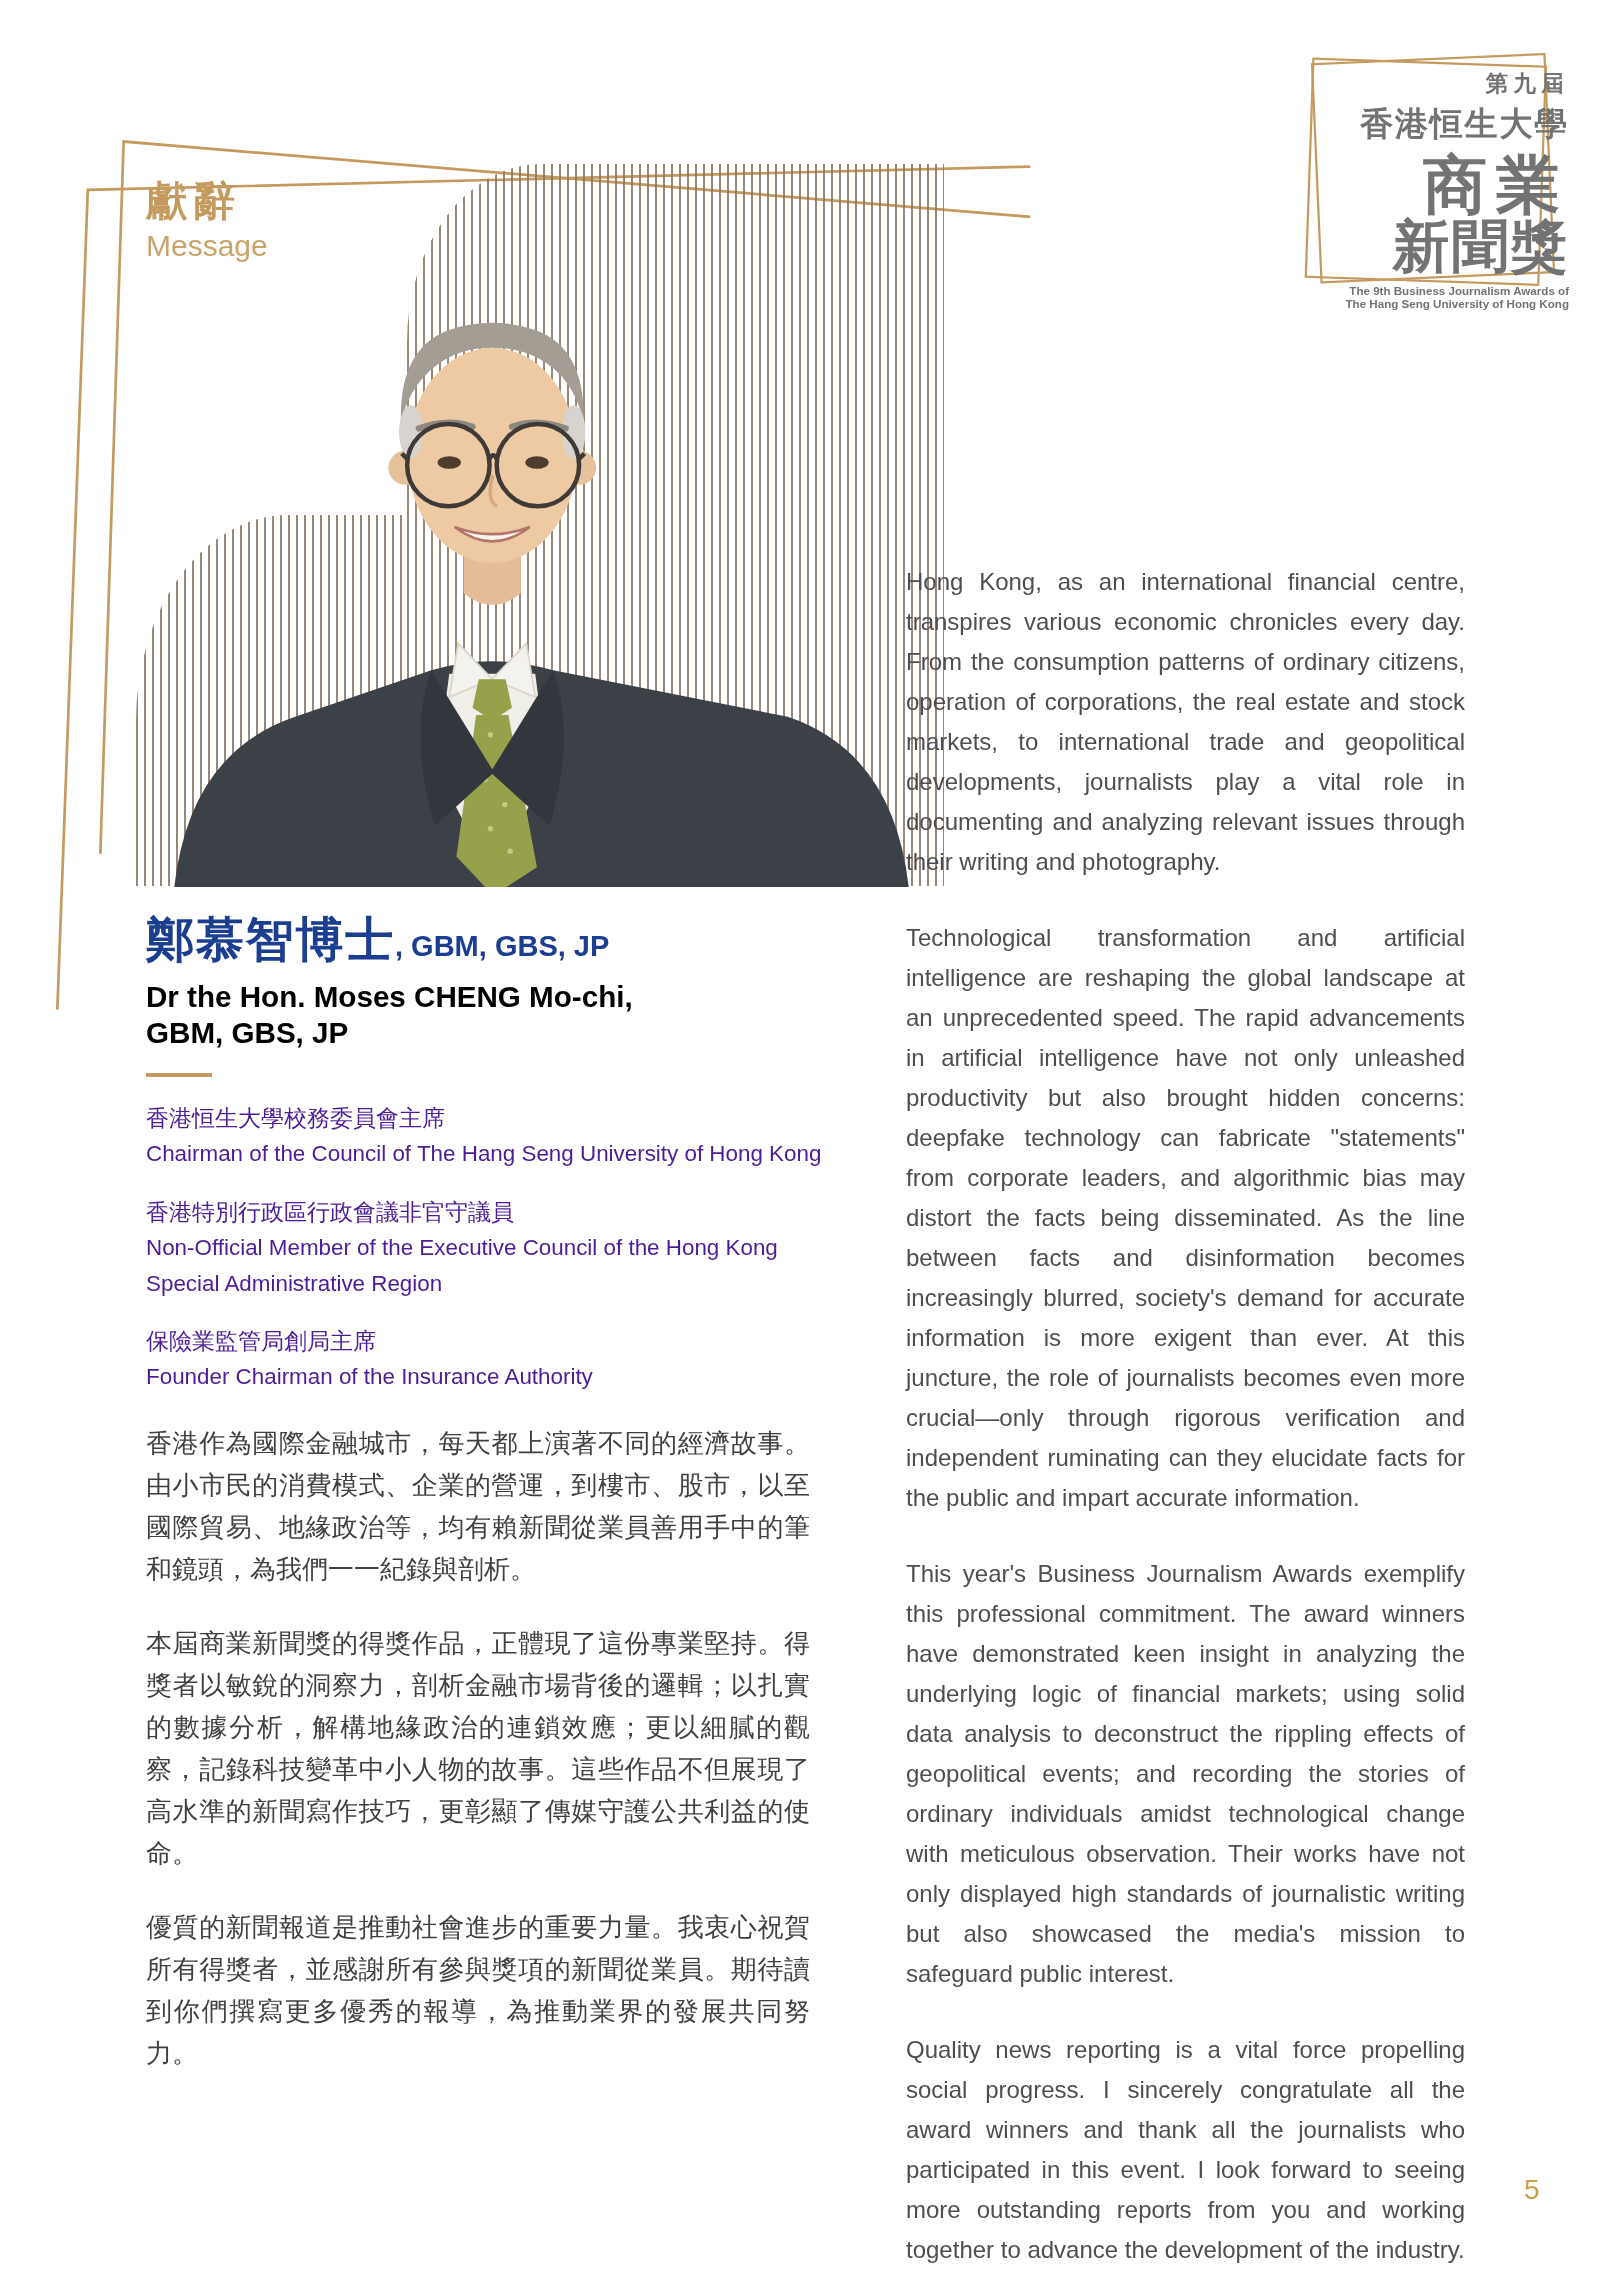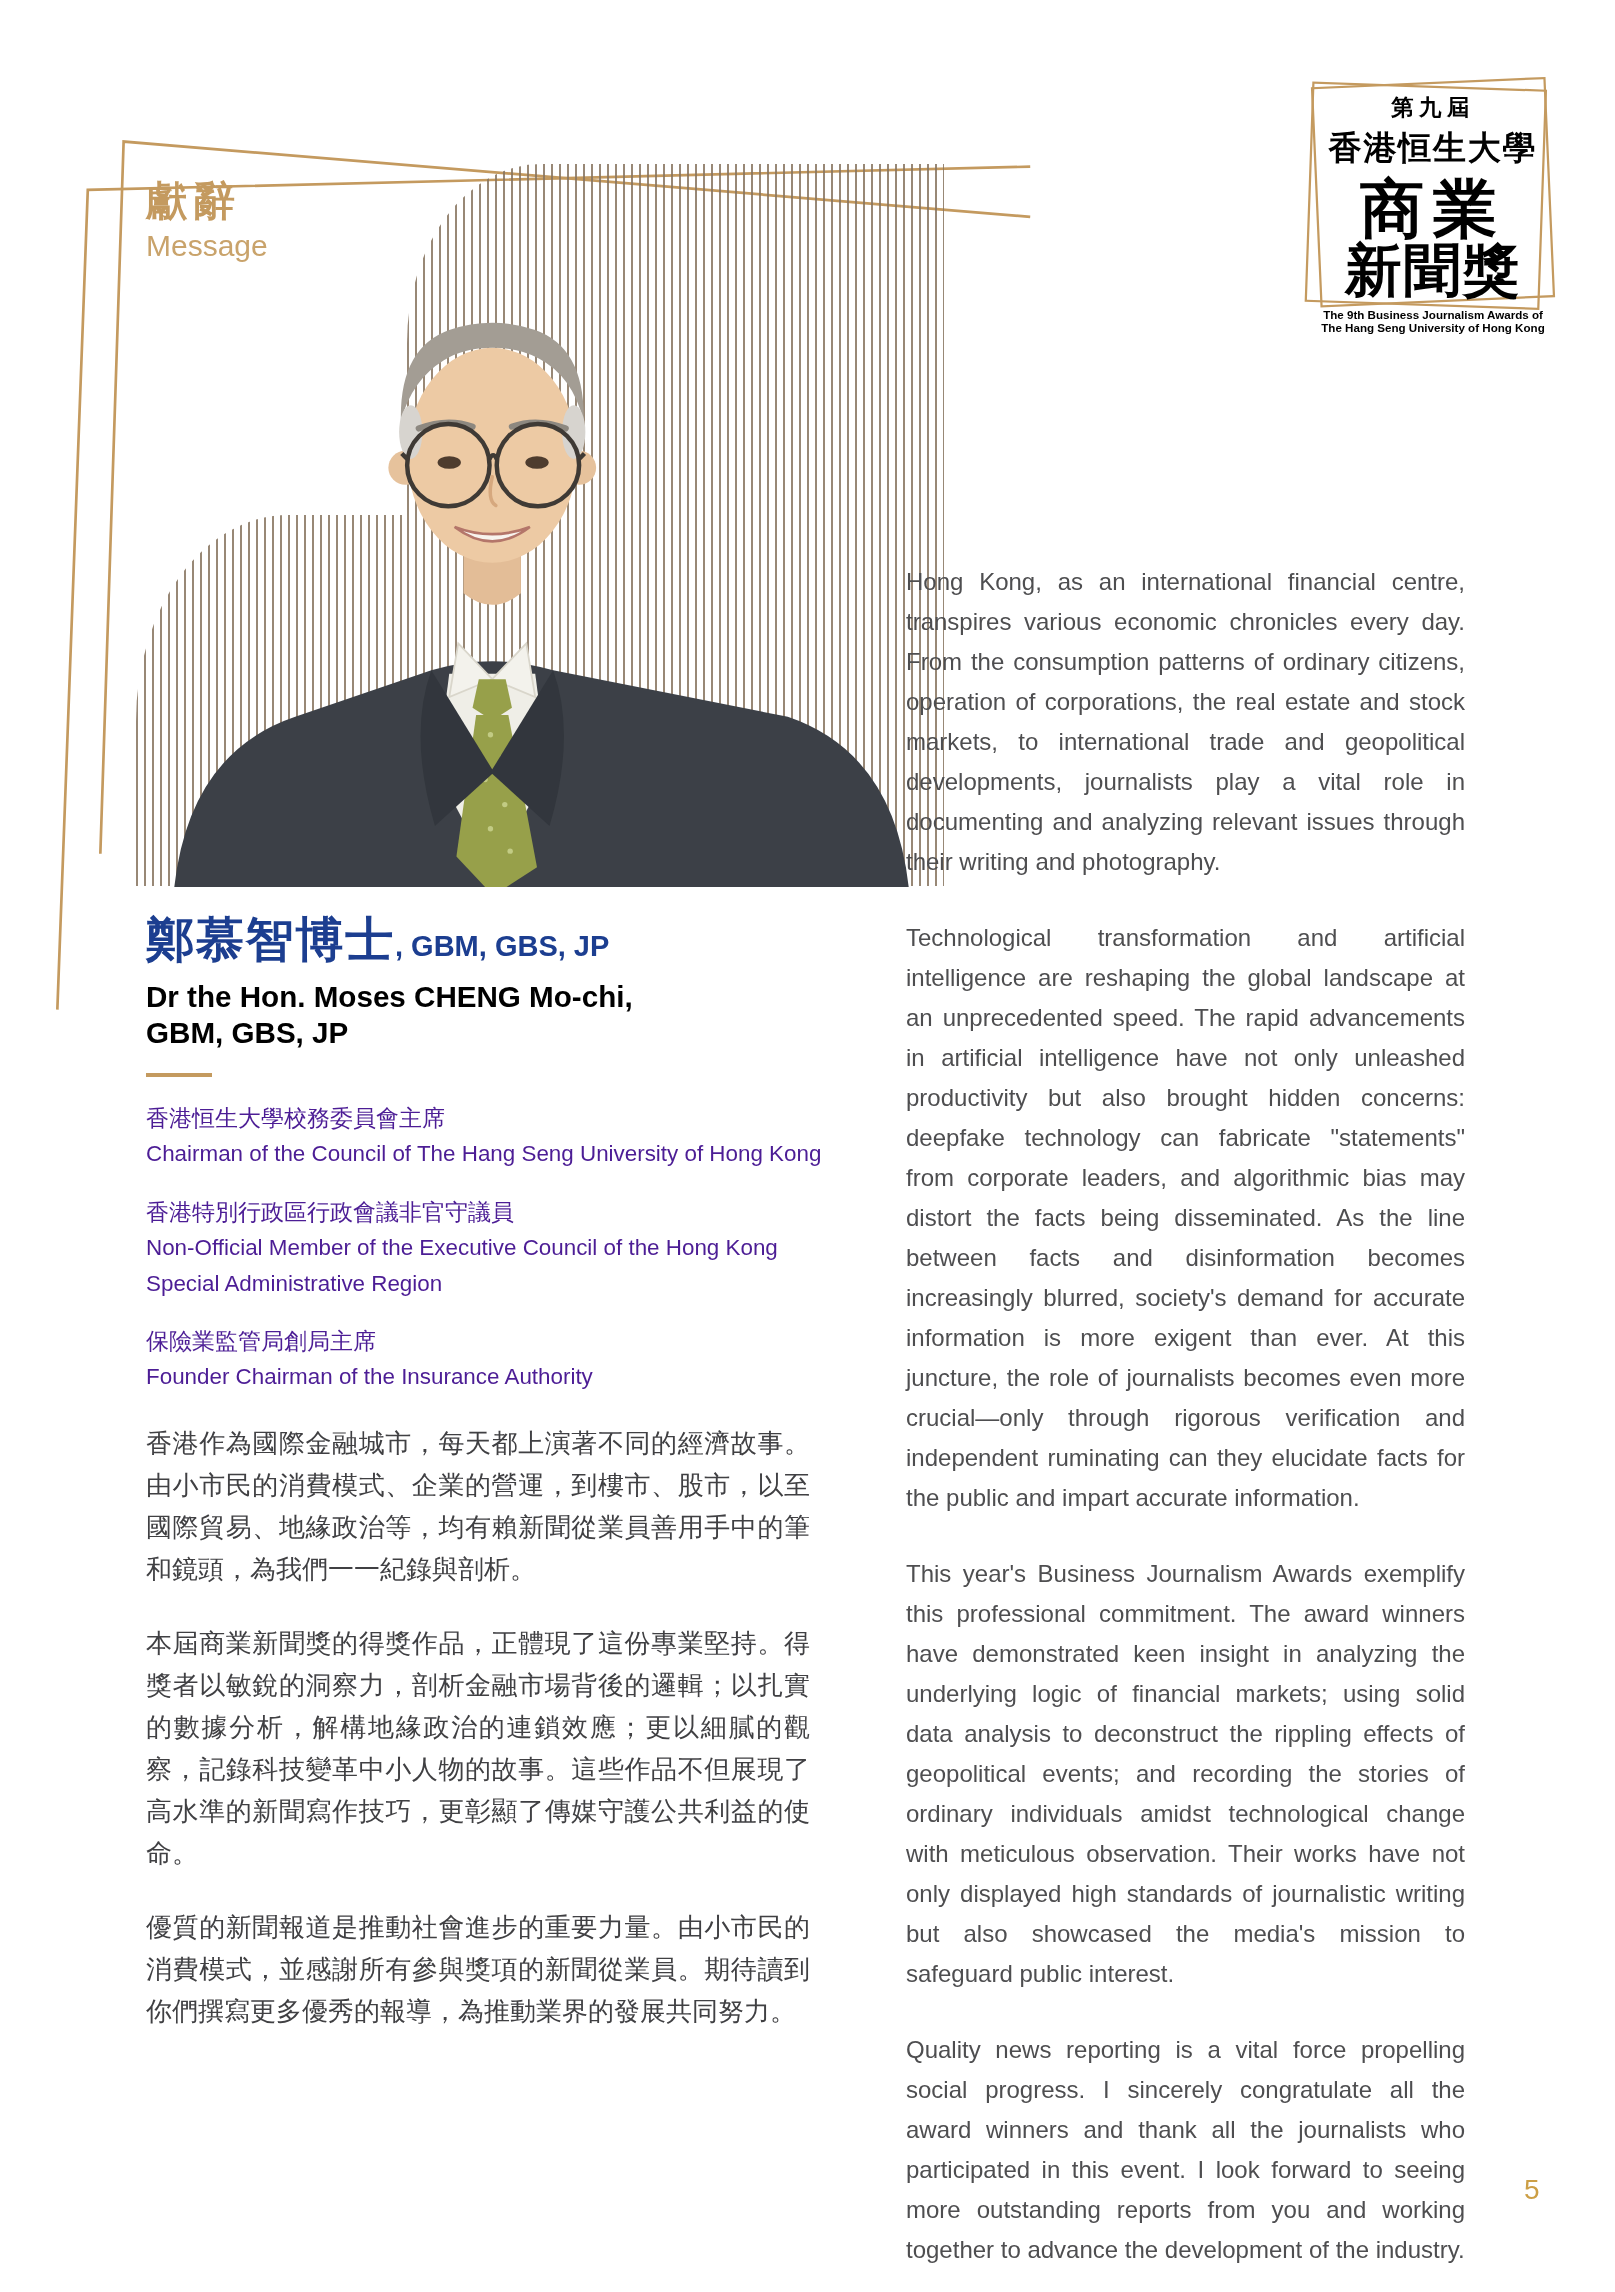--- a/index.html
+++ b/index.html
@@ -7,21 +7,21 @@
     position:relative; width:1616px; height:2293px; overflow:hidden;
     background:#ffffff; font-family:"Liberation Sans", sans-serif;
   }
   
   .deco-frame{position:absolute;left:0;top:0;pointer-events:none;}
   
   .heading{position:absolute;left:146px;top:179px;color:#c49a5f;}
   .heading .zh{font-size:41px;font-weight:bold;letter-spacing:7.2px;line-height:1.1;}
   .heading .en{font-size:30px;font-weight:400;color:#c9a36b;margin-top:5.4px;}
   
-  .logo{position:absolute;left:1297px;top:72px;width:272px;height:269px;color:#000000;text-align:center;}
+  .logo{position:absolute;left:1297px;top:48px;width:272px;height:269px;color:#737373;text-align:right;}
   .logo .frame{position:absolute;left:0;top:0;}
   .logo .stack{position:relative;padding-top:19.7px;}
   .logo .edition{font-size:22.4px;font-weight:bold;letter-spacing:5.4px;}
   .logo .univ{font-size:33px;font-weight:bold;letter-spacing:1.8px;margin-top:3.6px;}
   .logo .award1{font-size:64px;font-weight:bold;letter-spacing:9px;line-height:1.0;margin-top:5.4px;}
   .logo .award2{font-size:57px;font-weight:bold;letter-spacing:1.8px;line-height:1.0;margin-top:1.8px;}
   .logo .en1{font-size:11.6px;font-weight:bold;margin-top:9px;}
   .logo .en2{font-size:11.6px;font-weight:bold;}
   
   .stripes{position:absolute;background:repeating-linear-gradient(90deg,rgba(134,115,94,0.85) 0 1.8px,rgba(255,255,255,0) 1.8px 8px);}
@@ -152,21 +152,21 @@
       <p class="en">Non-Official Member of the Executive Council of the Hong Kong Special Administrative Region</p>
     </div>
     <div class="title-group">
       <p>保險業監管局創局主席</p>
       <p class="en">Founder Chairman of the Insurance Authority</p>
     </div>
 
     <div class="msg-zh">
       <p>香港作為國際金融城市，每天都上演著不同的經濟故事。由小市民的消費模式、企業的營運，到樓市、股市，以至國際貿易、地緣政治等，均有賴新聞從業員善用手中的筆和鏡頭，為我們一一紀錄與剖析。</p>
       <p>本屆商業新聞獎的得獎作品，正體現了這份專業堅持。得獎者以敏銳的洞察力，剖析金融市場背後的邏輯；以扎實的數據分析，解構地緣政治的連鎖效應；更以細膩的觀察，記錄科技變革中小人物的故事。這些作品不但展現了高水準的新聞寫作技巧，更彰顯了傳媒守護公共利益的使命。</p>
-      <p>優質的新聞報道是推動社會進步的重要力量。由小市民的消費模式，並感謝所有參與獎項的新聞從業員。期待讀到你們撰寫更多優秀的報導，為推動業界的發展共同努力。</p>
+      <p>優質的新聞報道是推動社會進步的重要力量。我衷心祝賀所有得獎者，並感謝所有參與獎項的新聞從業員。期待讀到你們撰寫更多優秀的報導，為推動業界的發展共同努力。</p>
     </div>
   </div>
 
   <div class="right-col">
     <p>Hong Kong, as an international financial centre, transpires various economic chronicles every day. From the consumption patterns of ordinary citizens, operation of corporations, the real estate and stock markets, to international trade and geopolitical developments, journalists play a vital role in documenting and analyzing relevant issues through their writing and photography.</p>
     <p>Technological transformation and artificial intelligence are reshaping the global landscape at an unprecedented speed. The rapid advancements in artificial intelligence have not only unleashed productivity but also brought hidden concerns: deepfake technology can fabricate "statements" from corporate leaders, and algorithmic bias may distort the facts being disseminated. As the line between facts and disinformation becomes increasingly blurred, society's demand for accurate information is more exigent than ever. At this juncture, the role of journalists becomes even more crucial—only through rigorous verification and independent ruminating can they elucidate facts for the public and impart accurate information.</p>
     <p>This year's Business Journalism Awards exemplify this professional commitment. The award winners have demonstrated keen insight in analyzing the underlying logic of financial markets; using solid data analysis to deconstruct the rippling effects of geopolitical events; and recording the stories of ordinary individuals amidst technological change with meticulous observation. Their works have not only displayed high standards of journalistic writing but also showcased the media's mission to safeguard public interest.</p>
     <p>Quality news reporting is a vital force propelling social progress. I sincerely congratulate all the award winners and thank all the journalists who participated in this event. I look forward to seeing more outstanding reports from you and working together to advance the development of the industry.</p>
   </div>
 

